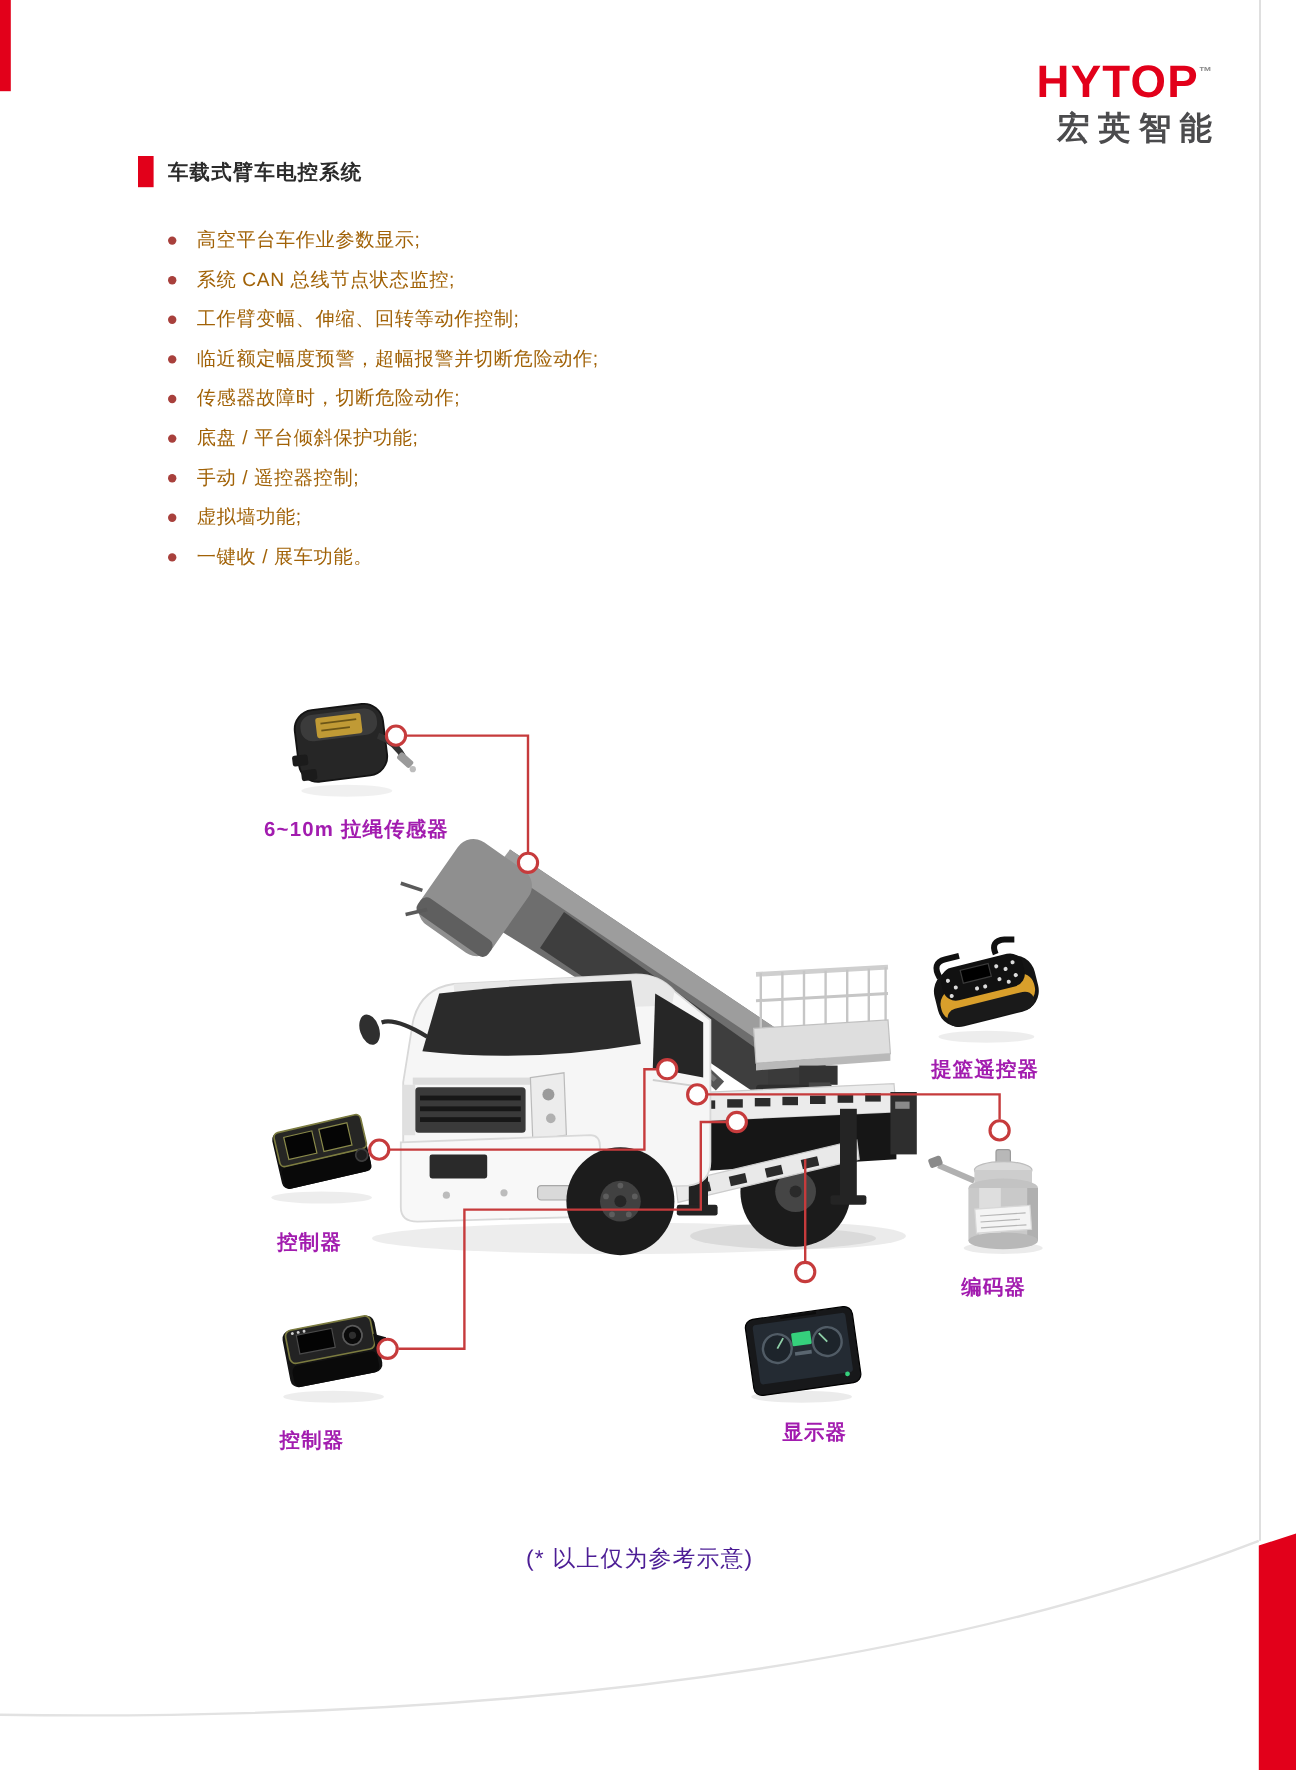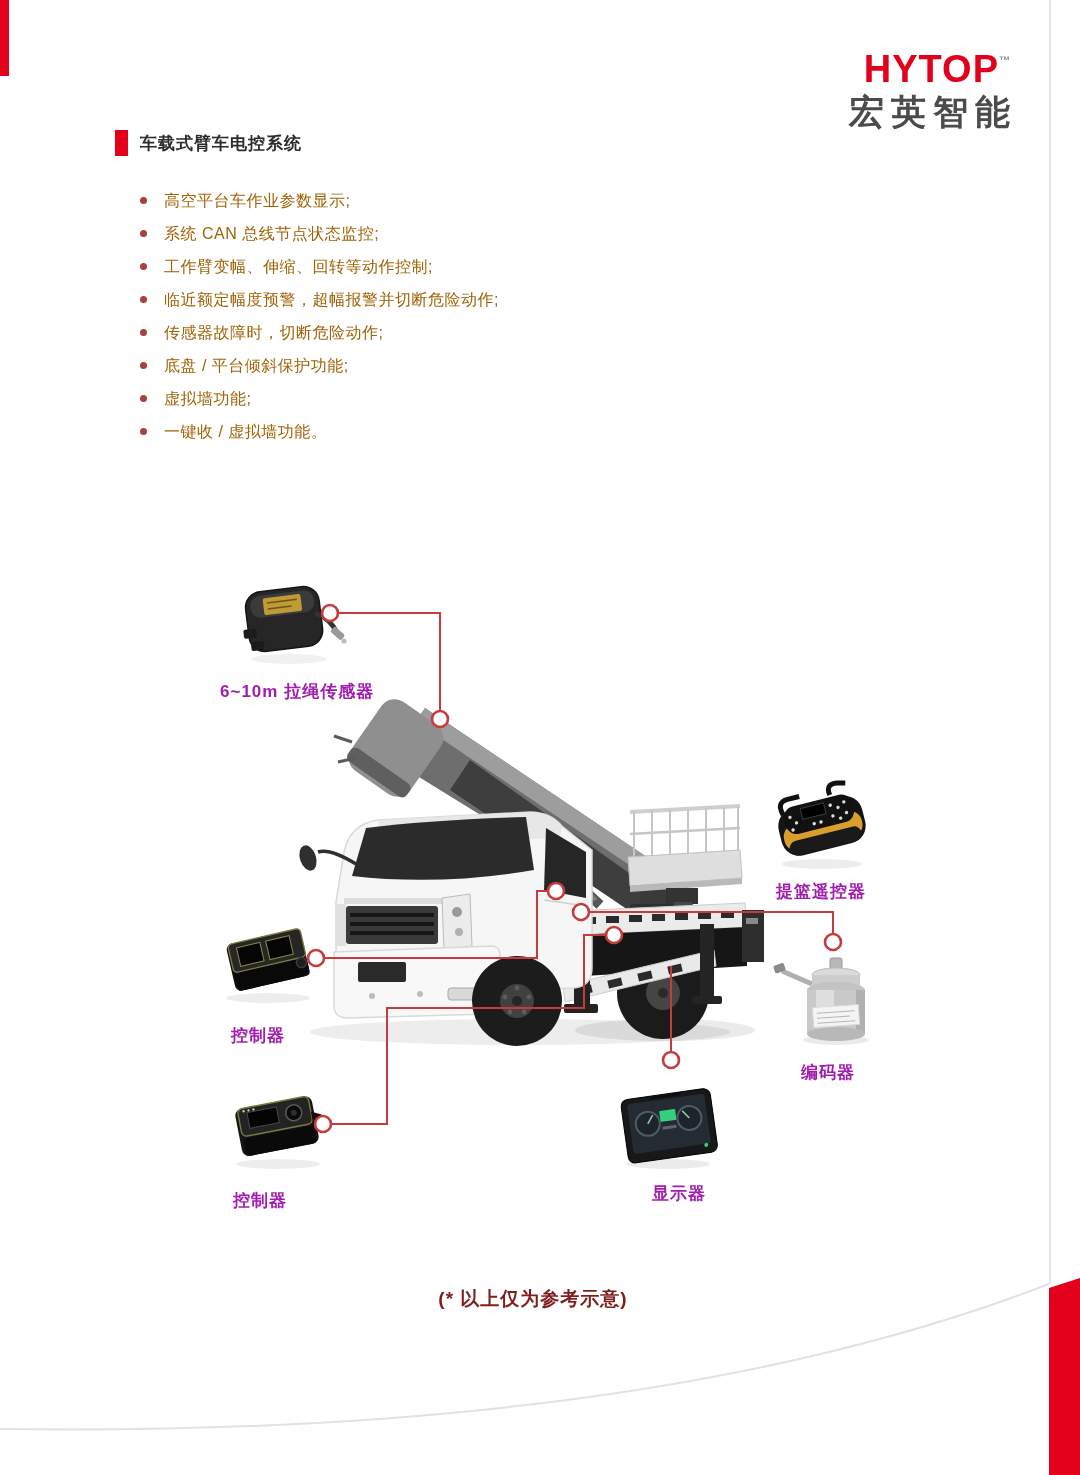--- a/index.html
+++ b/index.html
@@ -5,35 +5,35 @@
   html,body{margin:0;padding:0;background:#ffffff;}
   .page{
     position:relative;width:1080px;height:1475px;margin:0 auto;
     background:#ffffff;overflow:hidden;
     font-family:"Liberation Sans","DejaVu Sans",sans-serif;
   }
   
   .logo{position:absolute;top:50px;right:70px;text-align:right;line-height:1;}
   .logo-en{font-size:38px;font-weight:800;color:#e2001a;letter-spacing:1px;}
   .logo-en sup{font-size:11px;color:#8a8a8a;font-weight:700;vertical-align:18px;letter-spacing:0;}
-  .logo-cn{margin-top:6px;font-size:35px;font-weight:700;color:#4b4b4d;letter-spacing:7px;margin-right:-7px;}
+  .logo-cn{margin-top:6px;font-size:27px;font-weight:700;color:#4b4b4d;letter-spacing:7px;margin-right:-7px;}
   
   .title-row{position:absolute;left:115px;top:130px;display:flex;align-items:center;}
   .title-marker{width:13px;height:26px;background:#e2001a;margin-right:12px;}
   .page-title{margin:0;font-size:17px;font-weight:700;color:#2b2b2b;letter-spacing:1px;}
   
   .features{position:absolute;left:140px;top:184px;margin:0;padding:0;list-style:none;}
   .features li{position:relative;height:33px;line-height:33px;padding-left:24px;
     font-size:16px;color:#a16207;letter-spacing:0.5px;white-space:nowrap;}
   .features li .dot{position:absolute;left:0;top:13px;width:7px;height:7px;border-radius:50%;background:#a8403c;}
   
   .dlabel{position:absolute;font-size:17px;font-weight:700;color:#a21caf;letter-spacing:1px;white-space:nowrap;}
   
   .footnote{position:absolute;left:0;right:14px;top:1286px;text-align:center;
-    font-size:19px;font-weight:700;color:#7f1d1d;letter-spacing:1px;}
+    font-size:19px;font-weight:400;color:#4c1d95;letter-spacing:1px;}
   
   .deco-svg{position:absolute;left:0;top:0;width:1080px;height:1475px;pointer-events:none;}
   .diagram-svg{position:absolute;left:180px;top:560px;width:720px;height:620px;}
 </style>
 </head>
 <body>
 
 <div class="page">
 
   <svg class="deco-svg" viewBox="0 0 1080 1475" aria-hidden="true">
@@ -53,22 +53,23 @@
     <h1 class="page-title">车载式臂车电控系统</h1>
   </div>
 
   <ul class="features">
     <li><span class="dot"></span><span>高空平台车作业参数显示;</span></li>
     <li><span class="dot"></span><span>系统 CAN 总线节点状态监控;</span></li>
     <li><span class="dot"></span><span>工作臂变幅、伸缩、回转等动作控制;</span></li>
     <li><span class="dot"></span><span>临近额定幅度预警，超幅报警并切断危险动作;</span></li>
     <li><span class="dot"></span><span>传感器故障时，切断危险动作;</span></li>
     <li><span class="dot"></span><span>底盘 / 平台倾斜保护功能;</span></li>
+    <li><span class="dot"></span><span>手动 / 遥控器控制;</span></li>
     <li><span class="dot"></span><span>虚拟墙功能;</span></li>
-    <li><span class="dot"></span><span>一键收 / 虚拟墙功能。</span></li>
+    <li><span class="dot"></span><span>一键收 / 展车功能。</span></li>
   </ul>
 
   <svg class="diagram-svg" viewBox="180 560 720 620">
 
     <g>
 
       <ellipse cx="520" cy="1032" rx="210" ry="13" fill="rgba(0,0,0,0.07)"></ellipse>
       <ellipse cx="665" cy="1030" rx="90" ry="11" fill="rgba(0,0,0,0.08)"></ellipse>
 
       <polygon points="425,708 678,878 650,920 398,764" fill="#6e6e6e"></polygon>

